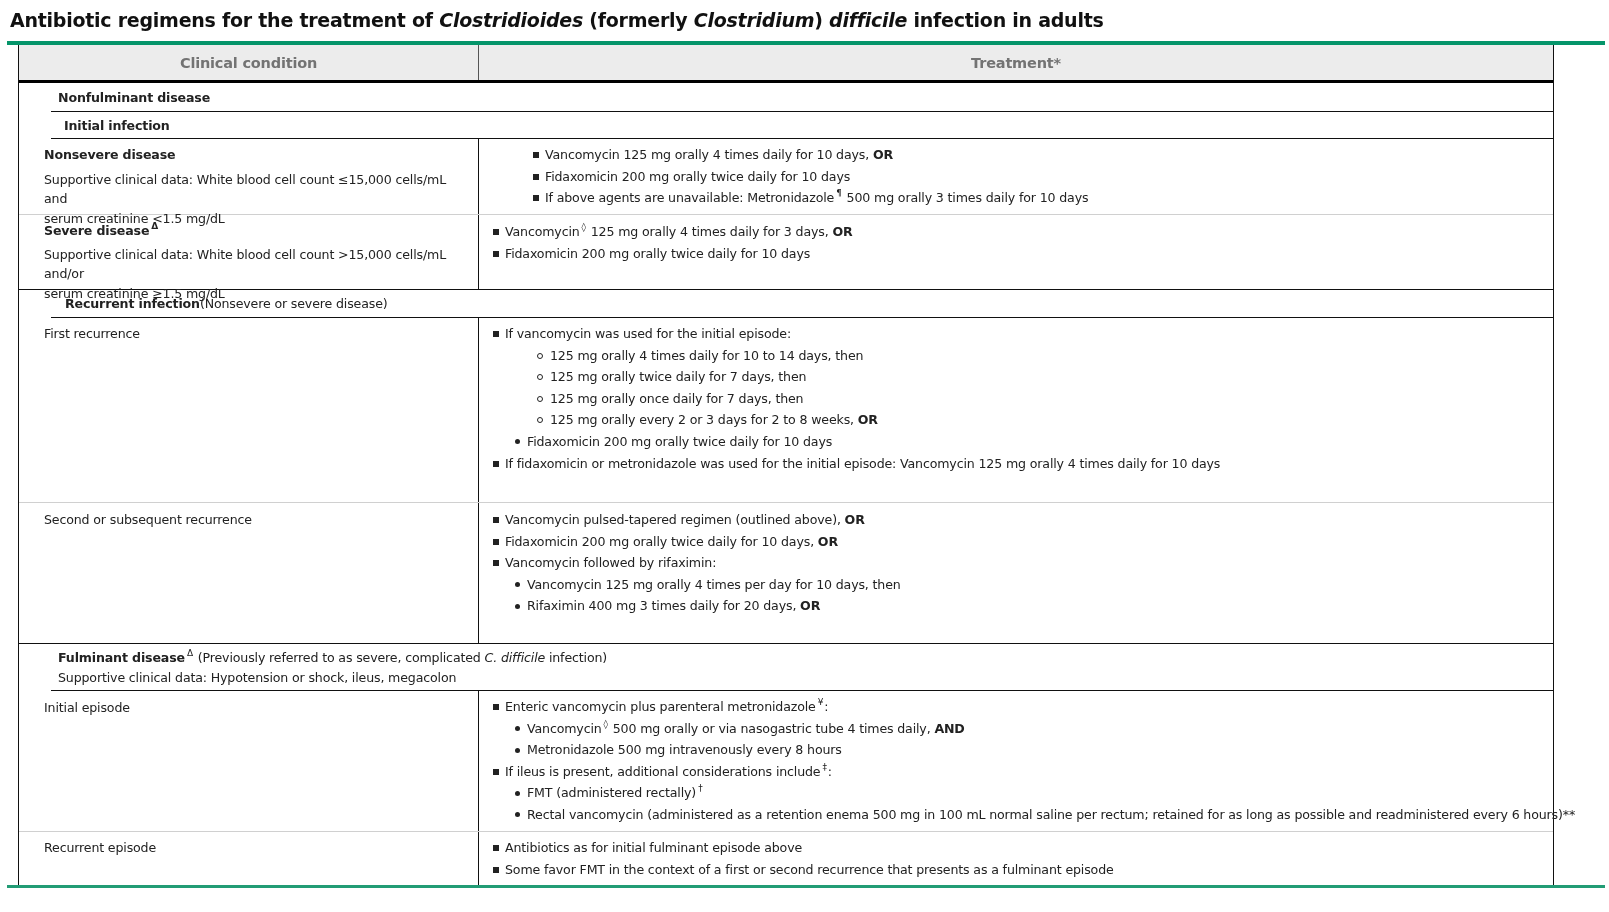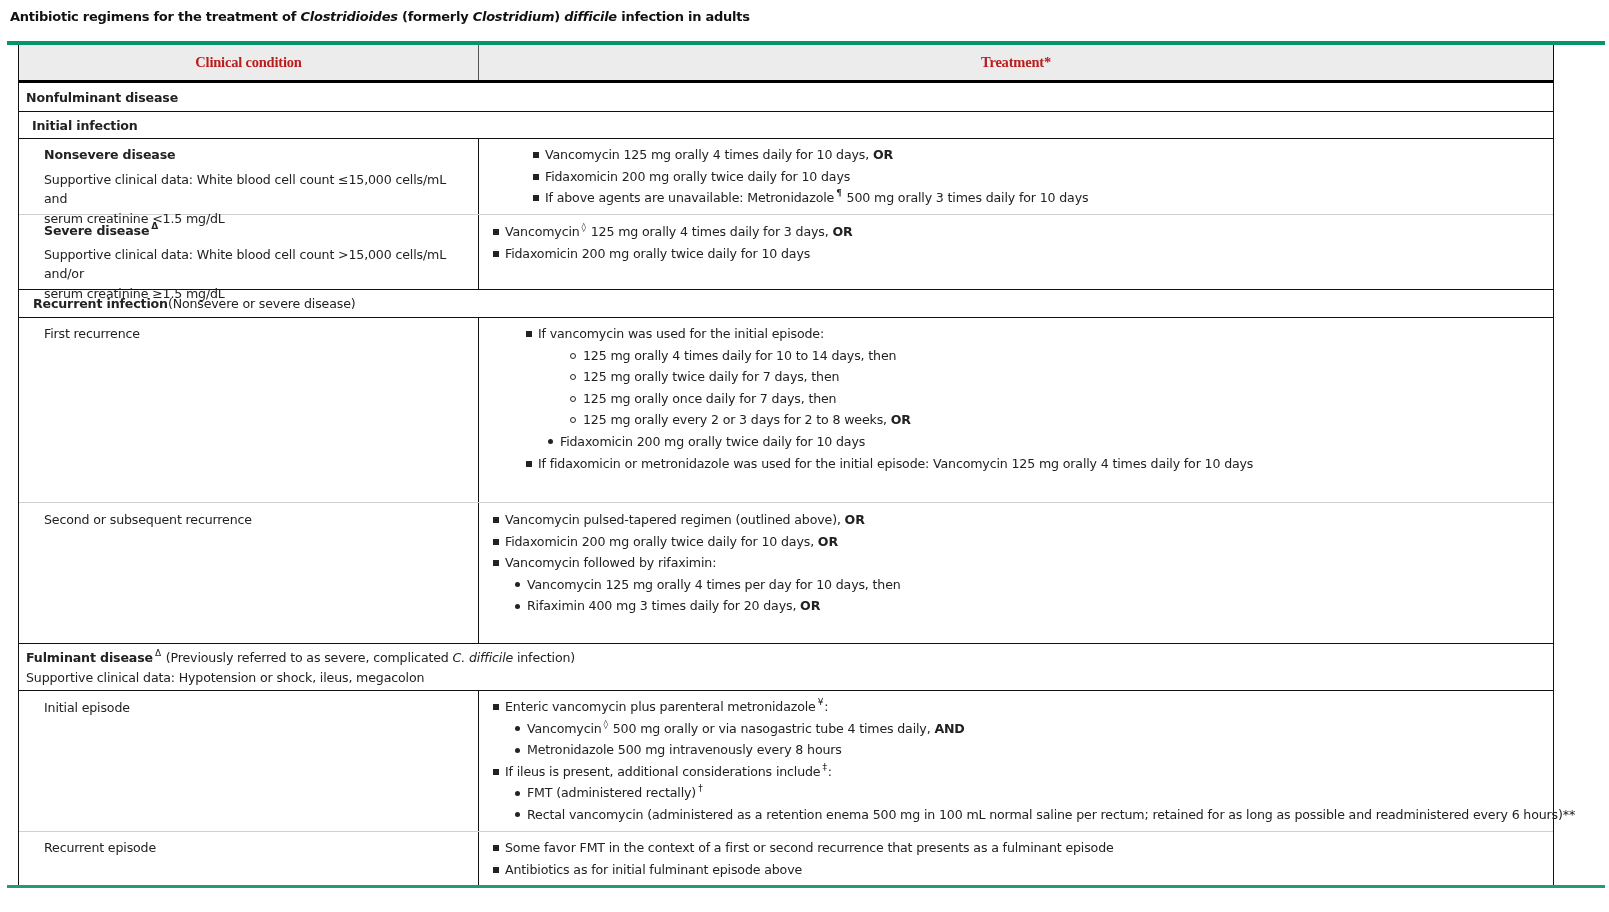--- a/index.html
+++ b/index.html
@@ -3,21 +3,21 @@
 <meta charset="utf-8">
 <style>
   html, body { margin: 0; padding: 0; background: #ffffff; }
   body {
     width: 1609px; height: 912px; overflow: hidden; position: relative;
     font-family: "DejaVu Sans", "Liberation Sans", sans-serif;
     color: #222222;
   }
   .title {
     position: absolute; left: 10px; top: 9px;
-    font-size: 13px; font-weight: bold; color: #111;
+    font-size: 19px; font-weight: bold; color: #111;
     letter-spacing: -0.25px; white-space: nowrap;
   }
   .title i { font-style: italic; }
   .green-top {
     position: absolute; left: 7px; top: 41px; width: 1598px; height: 4px;
     background: #05956a;
   }
   .green-bottom {
     position: absolute; left: 7px; top: 885px; width: 1598px; height: 3px;
     background: #229c75;
@@ -27,29 +27,29 @@
     border-left: 1.5px solid #111; border-right: 1.5px solid #111;
     box-sizing: border-box;
     font-size: 12.6px; letter-spacing: -0.15px;
   }
   .hdr {
     display: flex; height: 35px; background: #ececec;
     border-bottom: 3px solid #000;
   }
   .hdr div {
     display: flex; align-items: center; justify-content: center;
-    font-weight: bold; font-size: 14.5px; color: #b91c1c; letter-spacing: -0.2px; font-family: Liberation Serif, serif;
+    font-weight: bold; font-size: 14.5px; color: #737373; letter-spacing: -0.2px;
   }
   .c1 { width: 460px; box-sizing: border-box; flex: none; }
   .c2 { flex: 1; box-sizing: border-box; }
   .hdr .c1 { border-right: 1px solid #555; }
   .section {
     border-bottom: 1.5px solid #111;
     padding: 0 0 0 7px; box-sizing: border-box;
-    display: flex; align-items: center;
+    display: flex; align-items: center; margin-left: 32px;
   }
   .section b { font-weight: bold; }
   .row { display: flex; box-sizing: border-box; }
   .row .c1 { border-right: 1.5px solid #111; padding: 0 8px 0 25px; }
   .row .c2 { padding: 0 0 0 14px; }
   .line { height: 21.6px; line-height: 21.6px; white-space: nowrap; }
   .left-line { line-height: 19.5px; }
   .lvl1 { padding-left: 0; }
   .lvl2 { padding-left: 22px; }
   .lvl3 { padding-left: 44px; }
@@ -103,21 +103,21 @@
         <div class="line lvl1"><span class="sq"></span><span>Vancomycin</span><sup>◊</sup><span> 125 mg orally 4 times daily for 3 days, </span><b>OR</b></div>
         <div class="line lvl1"><span class="sq"></span><span>Fidaxomicin 200 mg orally twice daily for 10 days</span></div>
       </div>
   </div>
 
   <div class="section" style="height:28px;padding-left:14px;">
     <b>Recurrent infection</b>
       <span> (Nonsevere or severe disease)</span>
   </div>
 
-  <div class="row sep-light" style="height:185px;gap:33px;">
+  <div class="row sep-light" style="height:185px;">
     <div class="c1" style="padding-top:6px;">
       <div class="left-line">First recurrence</div>
     </div>
     <div class="c2" style="padding-top:5px;">
         <div class="line lvl1"><span class="sq"></span><span>If vancomycin was used for the initial episode:</span></div>
         <div class="line lvl3"><span class="circ"></span><span>125 mg orally 4 times daily for 10 to 14 days, then</span></div>
         <div class="line lvl3"><span class="circ"></span><span>125 mg orally twice daily for 7 days, then</span></div>
         <div class="line lvl3"><span class="circ"></span><span>125 mg orally once daily for 7 days, then</span></div>
         <div class="line lvl3"><span class="circ"></span><span>125 mg orally every 2 or 3 days for 2 to 8 weeks, </span><b>OR</b></div>
         <div class="line lvl2"><span class="dot"></span><span>Fidaxomicin 200 mg orally twice daily for 10 days</span></div>
@@ -155,19 +155,19 @@
         <div class="line lvl2"><span class="dot"></span><span>FMT (administered rectally)</span><sup>†</sup></div>
         <div class="line lvl2"><span class="dot"></span><span>Rectal vancomycin (administered as a retention enema 500 mg in 100 mL normal saline per rectum; retained for as long as possible and readministered every 6 hours)**</span></div>
       </div>
   </div>
 
   <div class="row" style="height:56px;">
     <div class="c1" style="padding-top:6px;">
       <div class="left-line">Recurrent episode</div>
     </div>
     <div class="c2" style="padding-top:5px;">
+        <div class="line lvl1"><span class="sq"></span><span>Antibiotics as for initial fulminant episode above</span></div>
         <div class="line lvl1"><span class="sq"></span><span>Some favor FMT in the context of a first or second recurrence that presents as a fulminant episode</span></div>
-        <div class="line lvl1"><span class="sq"></span><span>Antibiotics as for initial fulminant episode above</span></div>
       </div>
   </div>
 </div>
 
 <div class="green-bottom"></div>
 
 </body></html>

